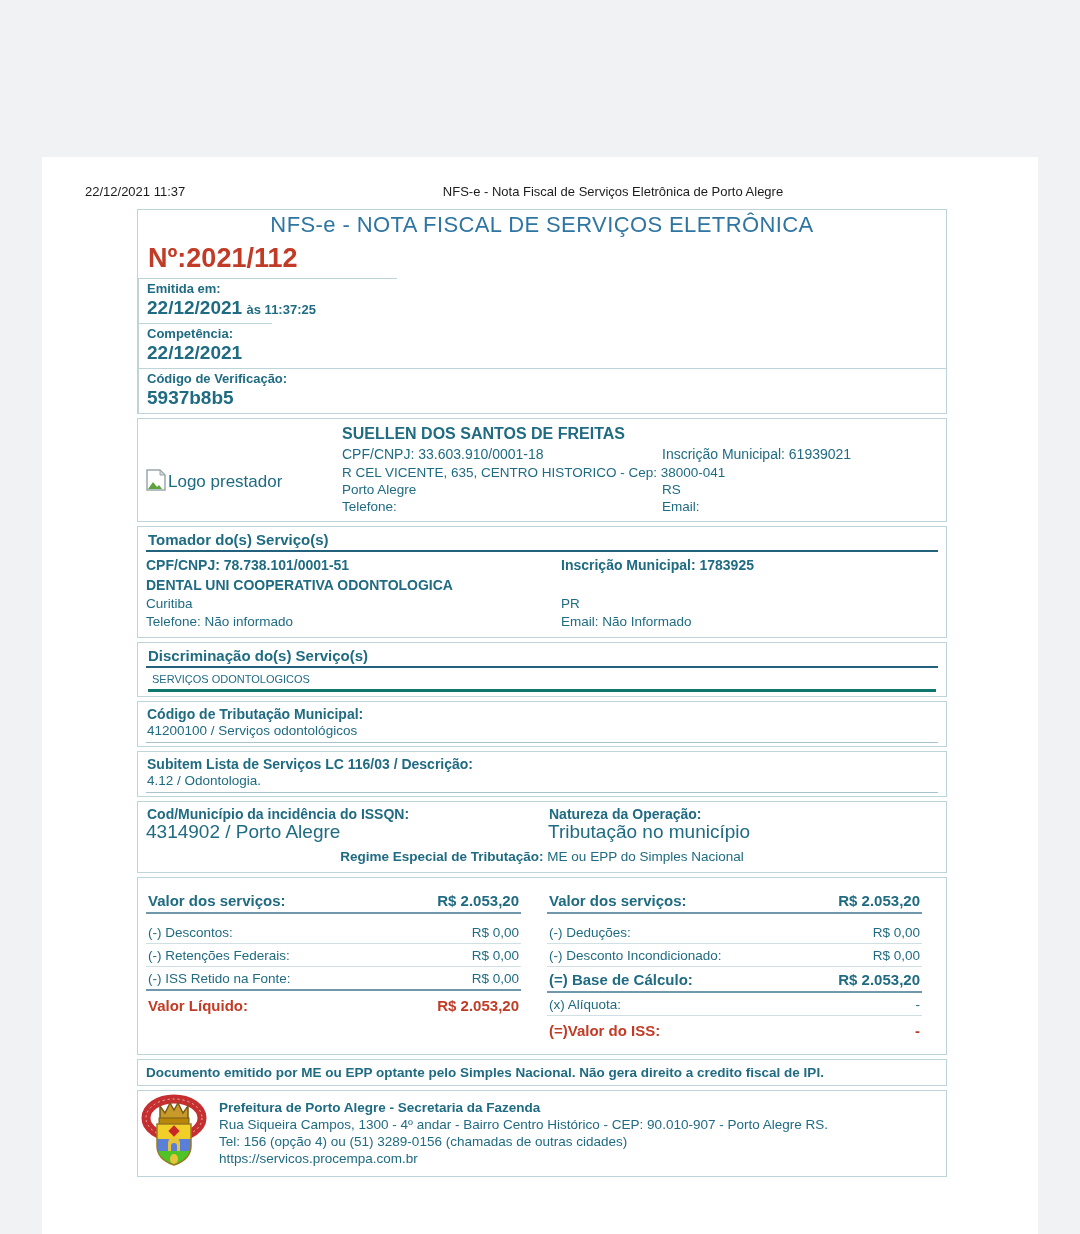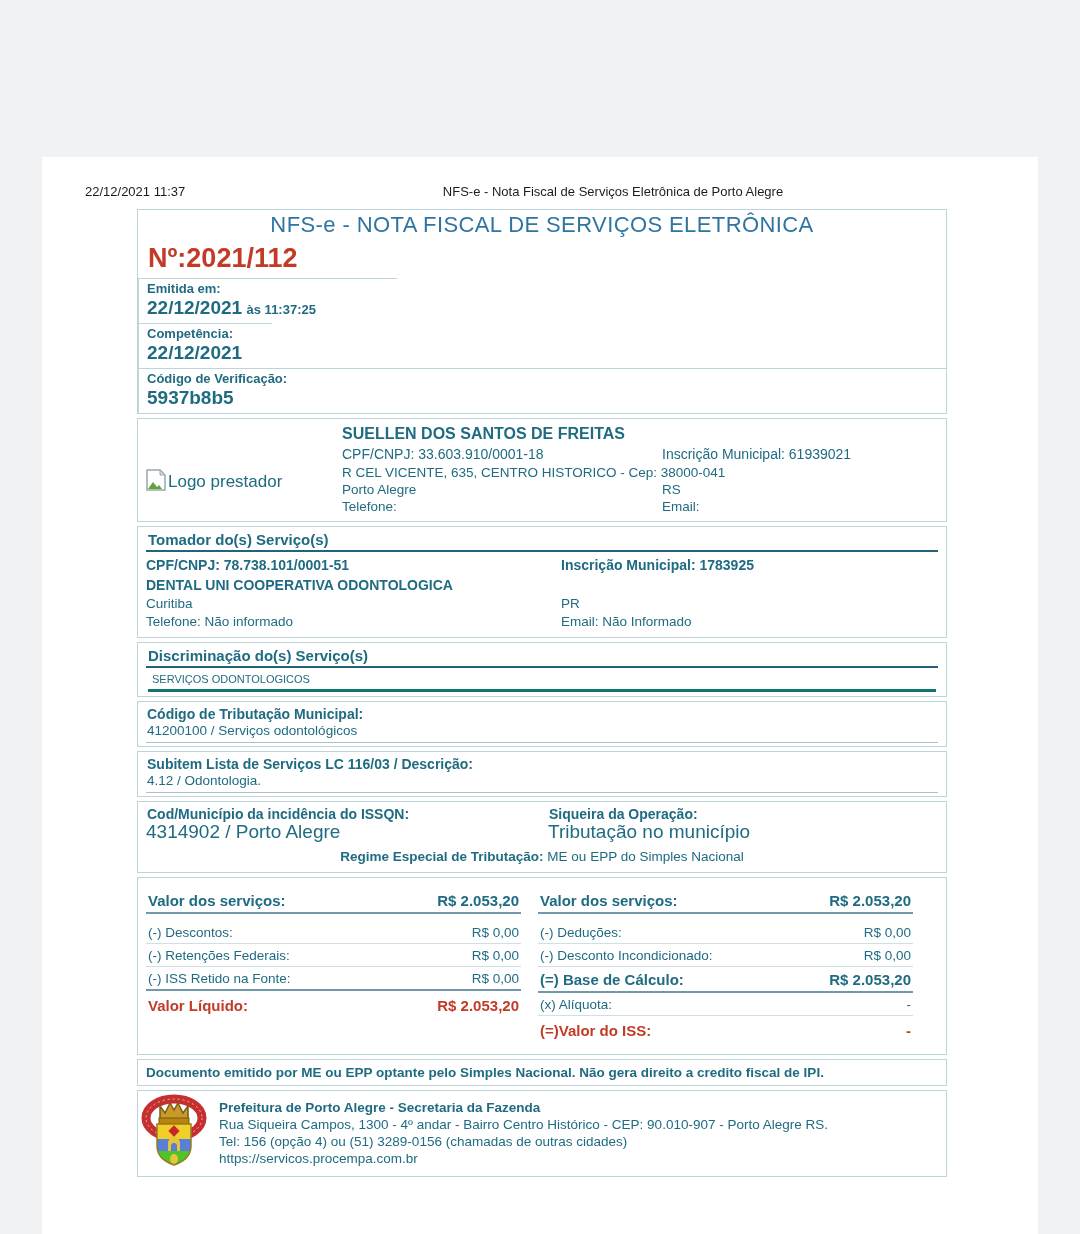--- a/index.html
+++ b/index.html
@@ -49,21 +49,21 @@
   .service-text { font-size: 11px; padding: 2px 0 4px 4px; margin: 0 2px; border-bottom: 3px solid #0f766e; }
   .flabel { font-size: 14px; font-weight: bold; line-height: 18px; padding-left: 1px; }
   .fvalue { font-size: 13.5px; line-height: 16px; padding: 0 0 3px 1px; border-bottom: 1px solid #a9c2cb; }
   .irow { display: flex; }
   .icol1 { width: 402px; }
   .icol2 { flex: 1; }
   .regime { text-align: center; margin-top: 9px; font-size: 13.5px; }
   .regime .rl { font-weight: bold; }
 
   
-  .values { display: flex; padding: 10px 19px 12px 8px; gap: 17px; }
+  .values { display: flex; padding: 10px 19px 12px 8px; gap: 26px; }
   .vtable { width: 375px; }
   .vrow { display: flex; justify-content: space-between; font-size: 13.5px; padding: 4px 2px 3px; border-bottom: 1px solid #cfdfe4; }
   .vrow.header { font-size: 15px; font-weight: bold; border-bottom: 2px solid #7197ab; margin-bottom: 7px; }
   .vrow.bold { font-size: 15px; font-weight: bold; border-bottom: 2px solid #7197ab; }
   .vrow.pre { border-bottom: 2px solid #7197ab; }
   .vrow.total { color: #c23b26; font-size: 15px; font-weight: bold; border-bottom: none; padding-top: 6px; }
 
   .note { padding: 5px 8px; font-size: 13.5px; font-weight: bold; }
 
   .footer { display: flex; padding: 3px 8px 4px 3px; gap: 12px; }
@@ -164,21 +164,21 @@
     </div>
 
     <div class="box" style="padding:3px 8px 3px;">
       <div class="flabel">Subitem Lista de Serviços LC 116/03 / Descrição:</div>
       <div class="fvalue">4.12 / Odontologia.</div>
     </div>
 
     <div class="box" style="padding:3px 8px 8px;">
       <div class="irow">
         <div class="icol1 flabel">Cod/Município da incidência do ISSQN:</div>
-        <div class="icol2 flabel">Siqueira da Operação:</div>
+        <div class="icol2 flabel">Natureza da Operação:</div>
       </div>
       <div class="irow" style="font-size:19px; line-height:17px;">
         <div class="icol1">4314902 / Porto Alegre</div>
         <div class="icol2">Tributação no município</div>
       </div>
       <div class="regime">
         <span class="rl">Regime Especial de Tributação:</span>
         <span>ME ou EPP do Simples Nacional</span>
       </div>
     </div>

